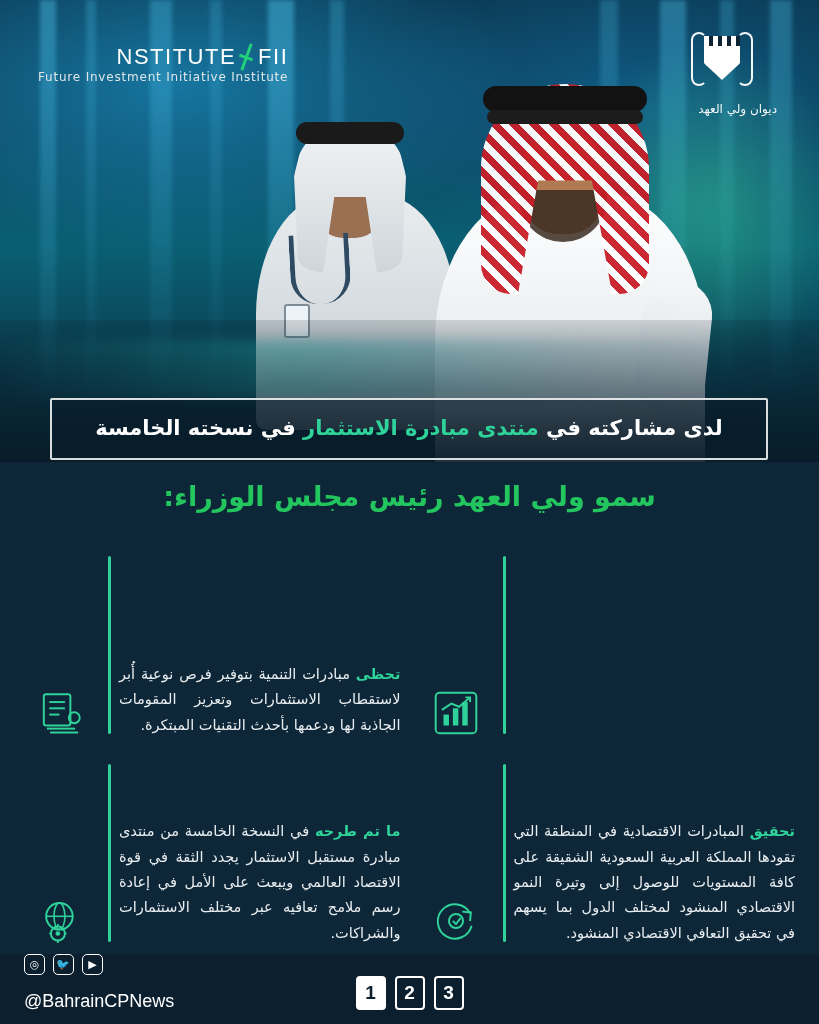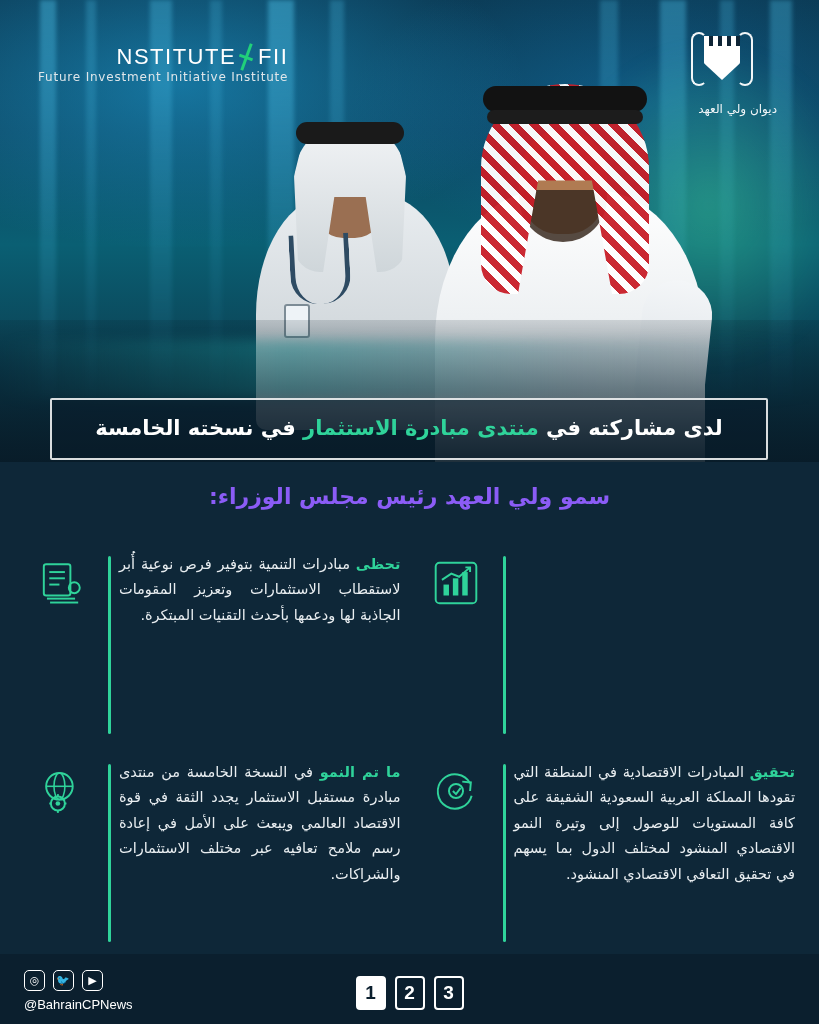--- a/index.html
+++ b/index.html
@@ -170,32 +170,32 @@
   }
   .ribbon-text .hl { color:#2fd39a; }
 
   
   .title-band {
     position:absolute; left:0; top:462px; width:819px; height:68px;
     background:#0e2738;
     display:flex; align-items:center; justify-content:center;
   }
   .title-band h1 {
-    color:#8b5cf6; font-size:22px; font-weight:bold; direction:rtl;
+    color:#22c55e; font-size:27px; font-weight:bold; direction:rtl;
     letter-spacing:0; text-align:left;
   }
 
   
   .grid {
     position:absolute; left:0; top:530px; width:819px; height:430px;
     background:#0e2738;
     display:grid; grid-template-columns: 1fr 1fr; grid-template-rows: 1fr 1fr;
     padding: 14px 18px 6px 18px; gap: 6px 6px;
   }
-  .card { display:flex; flex-direction:row-reverse; align-items:flex-start; padding: 8px 6px; }
+  .card { display:flex; flex-direction:row-reverse; align-items:flex-end; padding: 8px 6px; }
   .card .icon-wrap {
     width:74px; flex:0 0 74px; display:flex; align-items:flex-start; justify-content:center;
     padding-top:6px;
   }
   .card .divider { width:3px; background:#2fd39a; align-self:stretch; margin:4px 8px 4px 10px; border-radius:2px; }
   .card .txt {
     flex:1; color:#e9eef1; font-size:14.5px; line-height:1.75; direction:rtl;
     text-align:justify; text-align-last:right;
   }
   .card .txt .hl { color:#2fd39a; font-weight:bold; }
@@ -203,21 +203,21 @@
 
   
   .footer {
     position:absolute; left:0; bottom:0; width:819px; height:70px;
     background:#0b1f2e; display:flex; align-items:center;
   }
   .social { position:absolute; left:24px; bottom:12px; color:#fff; }
   .social-icons { display:flex; gap:8px; direction:ltr; }
   .sic { width:21px; height:21px; border:1.6px solid #fff; border-radius:5px;
          display:flex; align-items:center; justify-content:center; font-size:11px; color:#fff; }
-  .handle { color:#fff; font-size:13px; margin-top:6px; direction:ltr; text-align:left;
+  .handle { color:#fff; font-size:18px; margin-top:16px; direction:ltr; text-align:left;
             font-family:"Liberation Sans", sans-serif; }
   .pager { position:absolute; left:50%; transform:translateX(-50%); bottom:14px;
            display:flex; gap:9px; direction:ltr; }
   .pg { width:30px; height:34px; border:2px solid #ffffff; border-radius:4px; color:#fff;
         display:flex; align-items:center; justify-content:center; font-size:19px; font-weight:bold;
         font-family:"Liberation Sans", sans-serif; }
   .pg.active { background:#ffffff; color:#0b1f2e; }
 </style>
 </head>
 <body>
@@ -346,21 +346,21 @@
           <circle cx="28" cy="48" r="9" fill="none" stroke="#2fd39a" stroke-width="2.5"></circle>
           <circle cx="28" cy="48" r="3" fill="#2fd39a"></circle>
           <line x1="28" y1="36" x2="28" y2="39" stroke="#2fd39a" stroke-width="2.5"></line>
           <line x1="28" y1="57" x2="28" y2="60" stroke="#2fd39a" stroke-width="2.5"></line>
           <line x1="17" y1="48" x2="20" y2="48" stroke="#2fd39a" stroke-width="2.5"></line>
           <line x1="36" y1="48" x2="39" y2="48" stroke="#2fd39a" stroke-width="2.5"></line>
         </svg>
       </div>
       <div class="divider"></div>
       <div class="txt">
-        <span class="hl">ما تم النمو</span><span> في النسخة الخامسة من منتدى مبادرة مستقبل الاستثمار يجدد الثقة في قوة الاقتصاد العالمي ويبعث على الأمل في إعادة رسم ملامح تعافيه عبر مختلف الاستثمارات والشراكات.</span>
+        <span class="hl">ما تم طرحه</span><span> في النسخة الخامسة من منتدى مبادرة مستقبل الاستثمار يجدد الثقة في قوة الاقتصاد العالمي ويبعث على الأمل في إعادة رسم ملامح تعافيه عبر مختلف الاستثمارات والشراكات.</span>
       </div>
     </div>
   </div>
 
   <div class="footer">
     <div class="social">
       <div class="social-icons">
         <div class="sic">◎</div>
         <div class="sic">🐦</div>
         <div class="sic">▶</div>

